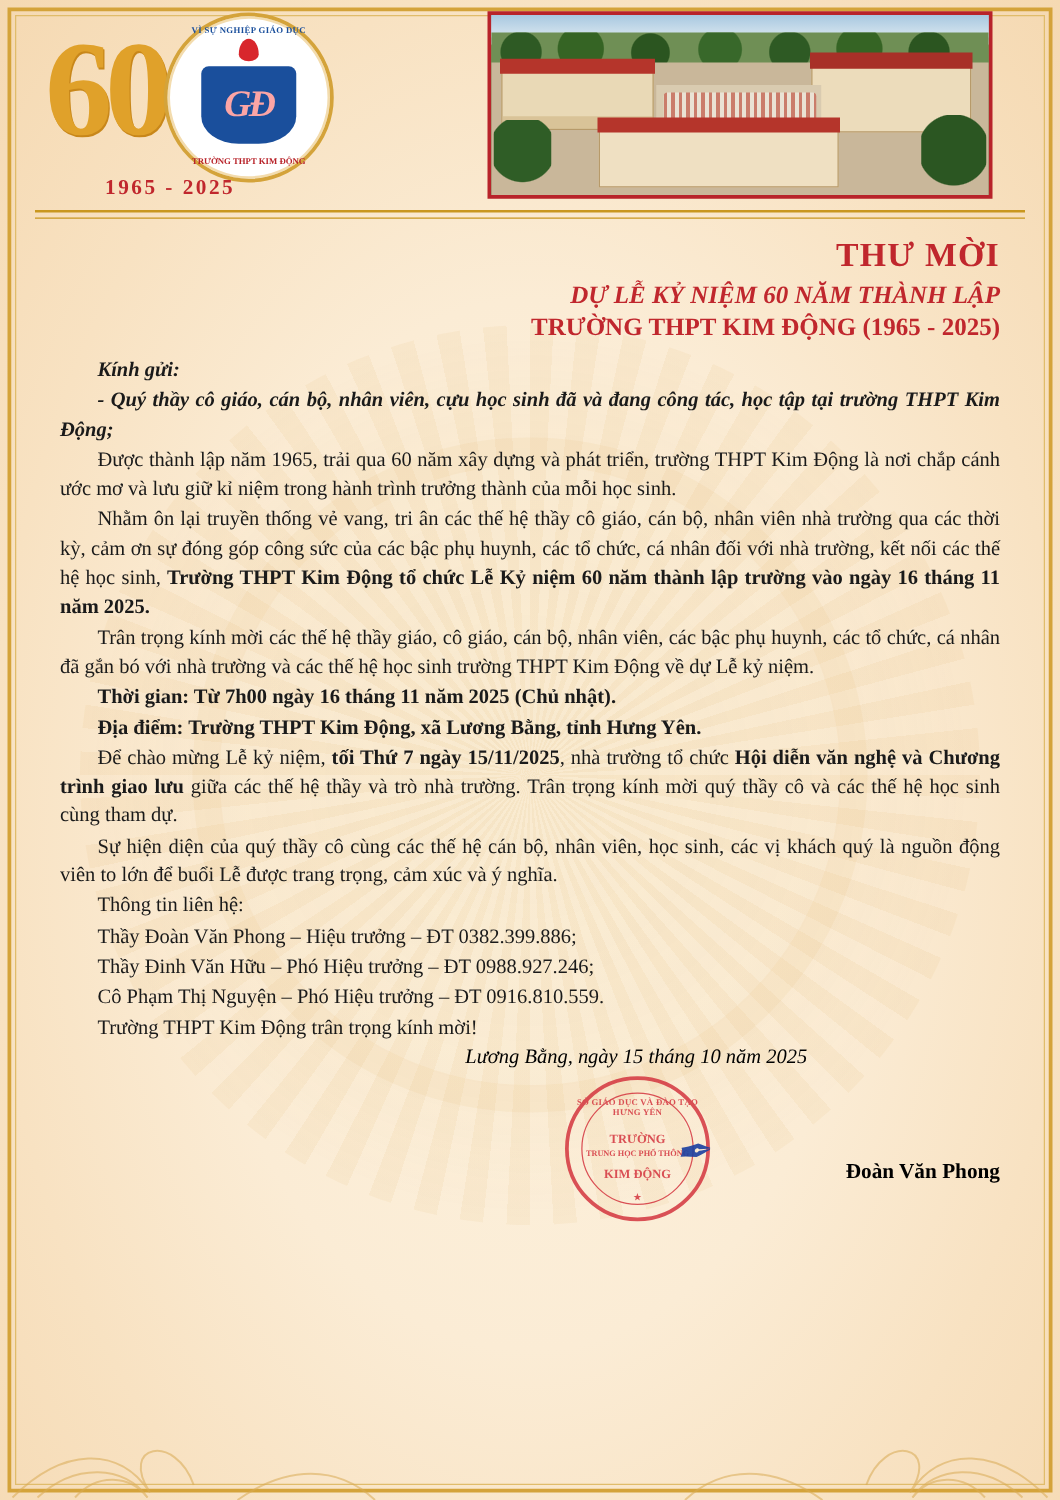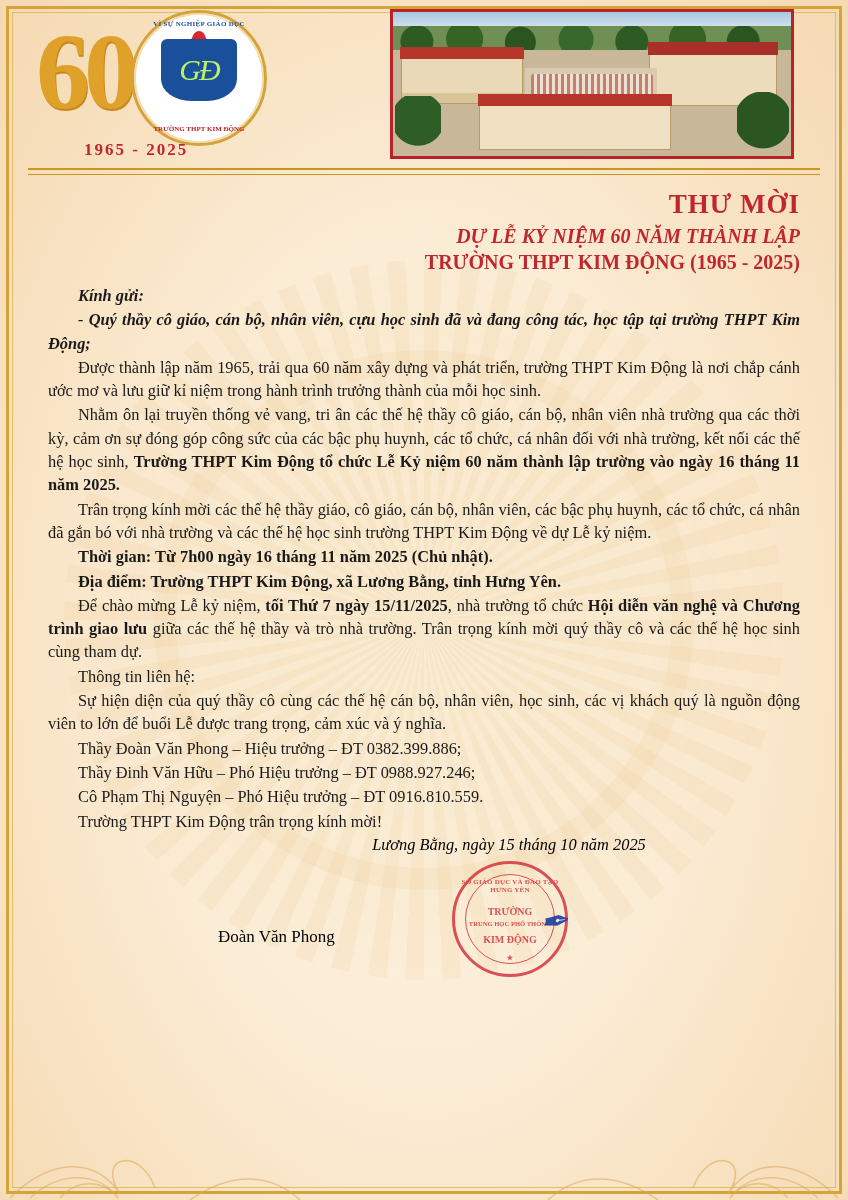--- a/index.html
+++ b/index.html
@@ -110,32 +110,32 @@
     width: 100%;
     text-align: center;
     font-size: 7px;
     color: #1a4f9c;
     font-weight: bold;
     letter-spacing: .3px;
   }
   .logo-shield {
     position: absolute;
     left: 50%;
-    top: 26px;
+    top: 40px;
     transform: translateX(-50%);
     width: 76px;
     height: 62px;
     background: #1a4f9c;
     border-radius: 6px 6px 30px 30px / 6px 6px 22px 22px;
     display: flex;
     align-items: center;
     justify-content: center;
-    color: #bef264;
+    color: #fca5a5;
     font-size: 30px;
-    font-weight: normal;
+    font-weight: bold;
     font-style: italic;
     letter-spacing: -2px;
   }
   .logo-flame {
     position: absolute;
     left: 50%;
     top: 18px;
     transform: translateX(-50%);
     width: 16px;
     height: 18px;
@@ -256,22 +256,22 @@
     padding-left: 170px;
   }
   .sign-title {
     text-align: center;
     font-weight: bold;
     font-size: 17px;
     padding-left: 170px;
     margin-top: 4px;
   }
   .sign-name {
-    text-align: left;
-    font-weight: normal;
+    text-align: right;
+    font-weight: bold;
     font-size: 17px;
     padding-left: 170px;
     margin-top: 72px;
   }
   .stamp {
     position: absolute;
     left: 404px;
     top: 26px;
     width: 116px;
     height: 116px;
@@ -375,23 +375,23 @@
 
       <p class="indent"><span>Nhằm ôn lại truyền thống vẻ vang, tri ân các thế hệ thầy cô giáo, cán bộ, nhân viên nhà trường qua các thời kỳ, cảm ơn sự đóng góp công sức của các bậc phụ huynh, các tổ chức, cá nhân đối với nhà trường, kết nối các thế hệ học sinh, </span><span class="bold">Trường THPT Kim Động tổ chức Lễ Kỷ niệm 60 năm thành lập trường vào ngày 16 tháng 11 năm 2025.</span></p>
 
       <p class="indent">Trân trọng kính mời các thế hệ thầy giáo, cô giáo, cán bộ, nhân viên, các bậc phụ huynh, các tổ chức, cá nhân đã gắn bó với nhà trường và các thế hệ học sinh trường THPT Kim Động về dự Lễ kỷ niệm.</p>
 
       <p class="indent bold">Thời gian: Từ 7h00 ngày 16 tháng 11 năm 2025 (Chủ nhật).</p>
       <p class="indent bold">Địa điểm: Trường THPT Kim Động, xã Lương Bằng, tỉnh Hưng Yên.</p>
 
       <p class="indent"><span>Để chào mừng Lễ kỷ niệm, </span><span class="bold">tối Thứ 7 ngày 15/11/2025</span><span>, nhà trường tổ chức </span><span class="bold">Hội diễn văn nghệ và Chương trình giao lưu</span><span> giữa các thế hệ thầy và trò nhà trường. Trân trọng kính mời quý thầy cô và các thế hệ học sinh cùng tham dự.</span></p>
 
+      <p class="indent">Sự hiện diện của quý thầy cô cùng các thế hệ cán bộ, nhân viên, học sinh, các vị khách quý là nguồn động viên to lớn để buổi Lễ được trang trọng, cảm xúc và ý nghĩa.</p>
+
       <p class="indent">Thông tin liên hệ:</p>
-
-      <p class="indent">Sự hiện diện của quý thầy cô cùng các thế hệ cán bộ, nhân viên, học sinh, các vị khách quý là nguồn động viên to lớn để buổi Lễ được trang trọng, cảm xúc và ý nghĩa.</p>
       <p class="indent">Thầy Đoàn Văn Phong – Hiệu trưởng – ĐT 0382.399.886;</p>
       <p class="indent">Thầy Đinh Văn Hữu – Phó Hiệu trưởng – ĐT 0988.927.246;</p>
       <p class="indent">Cô Phạm Thị Nguyện – Phó Hiệu trưởng – ĐT 0916.810.559.</p>
       <p class="indent">Trường THPT Kim Động trân trọng kính mời!</p>
     </div>
 
     <div class="sign-block">
       <div class="sign-date">Lương Bằng, ngày 15 tháng 10 năm 2025</div>
 
       <div class="stamp">

